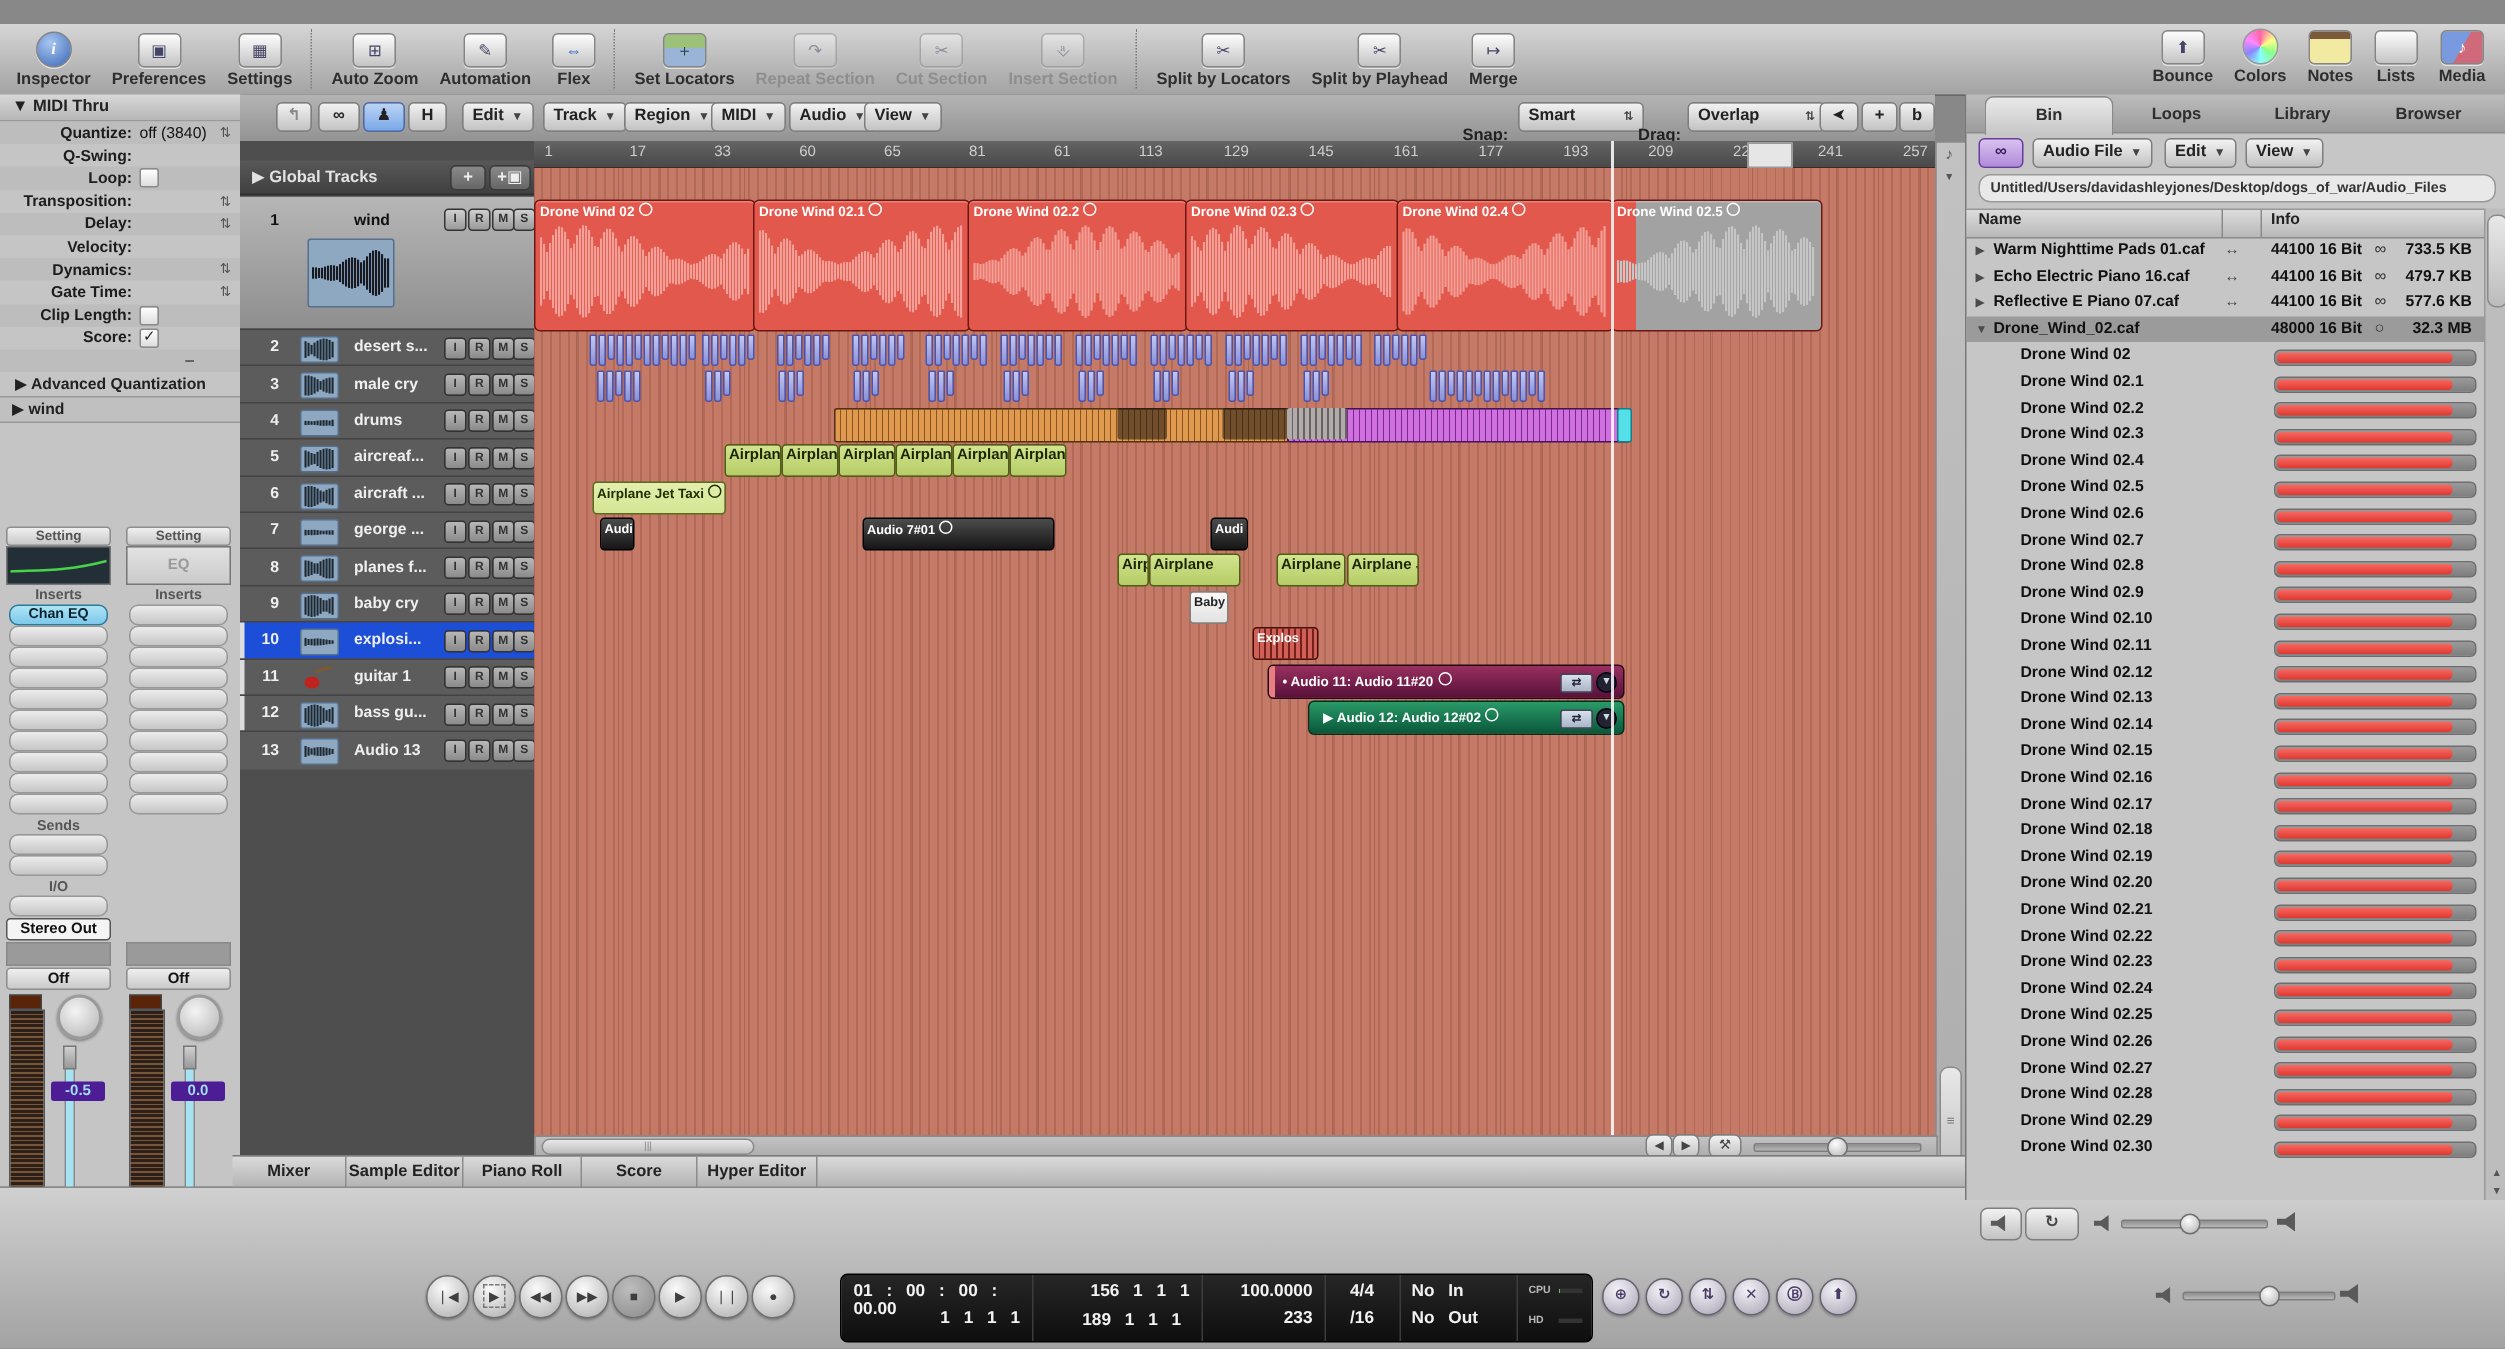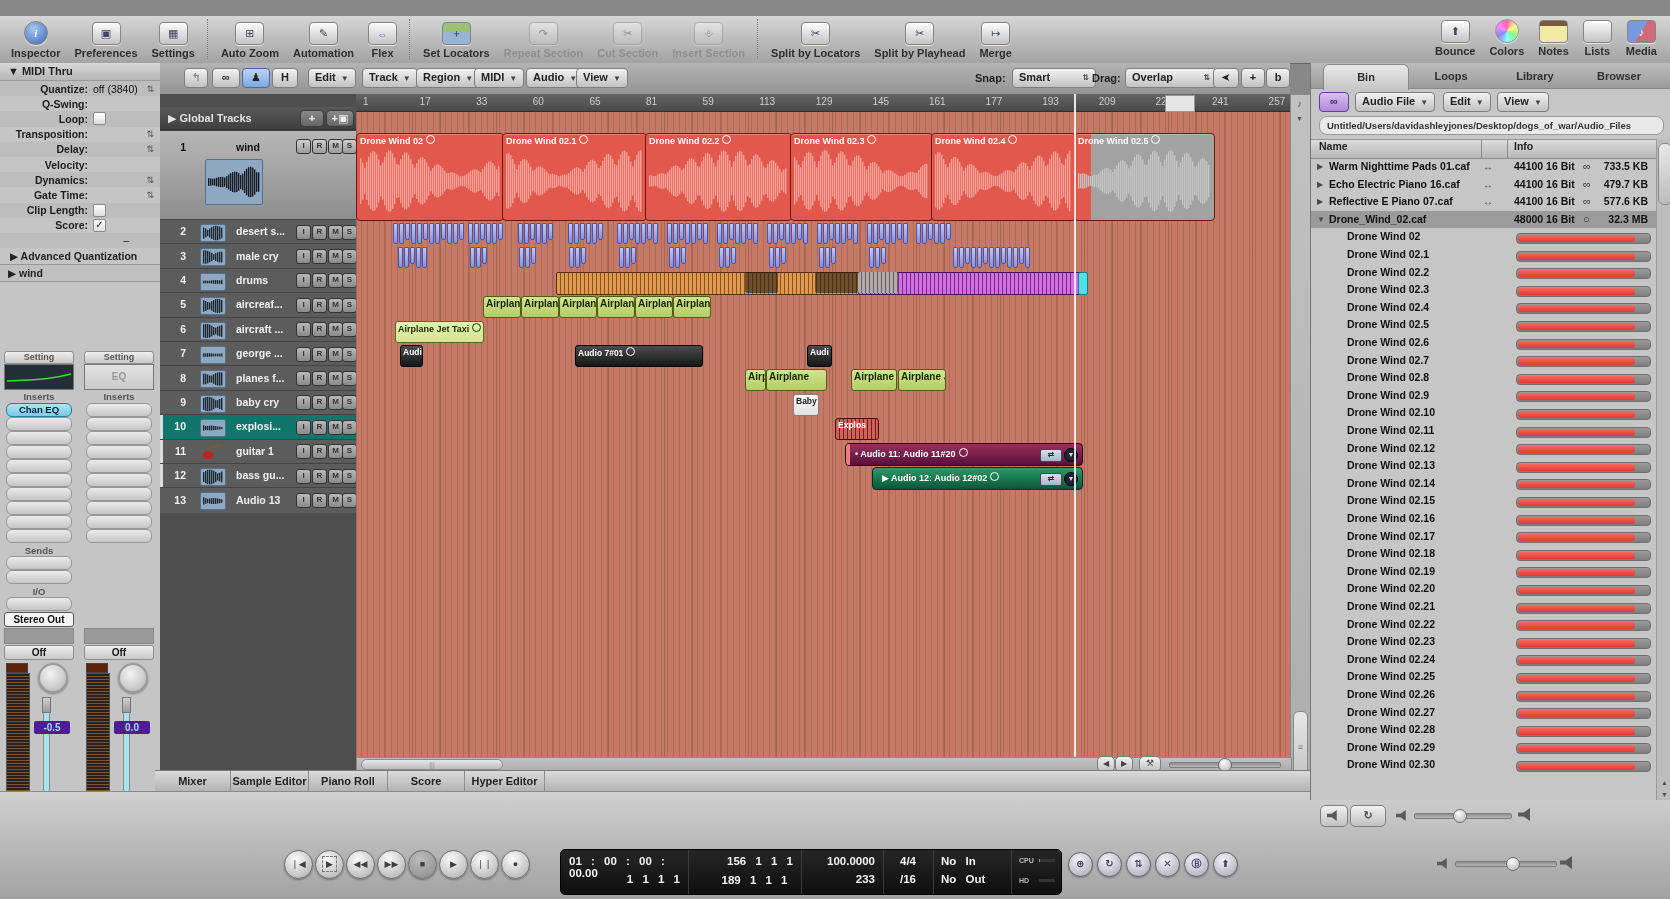--- a/index.html
+++ b/index.html
@@ -47,21 +47,21 @@
   .pill{position:absolute;height:14px;border-radius:4px;text-align:center;font-size:10.5px;font-weight:bold;line-height:14px;}
   .eqthumb{position:absolute;border:1px solid #777;}
   
   #menubar{left:160px;top:63px;width:1130px;height:31px;background:linear-gradient(#b4b4b4,#939393);border-bottom:1px solid #5a5a5a;}
   .mbtn{position:absolute;top:5px;height:18px;border:1px solid #7e7e7e;border-radius:4px;background:linear-gradient(#f2f2f2,#c2c2c2);
         font-size:11px;font-weight:bold;color:#222;text-align:center;line-height:17px;}
   .mbtn.blue{background:linear-gradient(#bcd4f4,#7aa8e8);border-color:#4a6aa8;}
   .menu{position:absolute;top:5px;height:18px;border:1px solid #7e7e7e;border-radius:4px;background:linear-gradient(#f2f2f2,#c2c2c2);
         font-size:11px;font-weight:bold;padding:0 6px;line-height:17px;}
   .menu .car{font-size:8px;color:#444;margin-left:5px;}
-  .snaplab{position:absolute;top:9px;font-size:11px;font-weight:bold;color:#222;}
+  .snaplab{position:absolute;top:21px;font-size:11px;font-weight:bold;color:#222;}
   
   #trackpanel{left:160px;top:94px;width:196px;height:676px;background:#4e4e4e;overflow:hidden;}
   #gtracks{position:absolute;left:0;top:13px;width:196px;height:22px;background:linear-gradient(#585858,#404040);border-bottom:1px solid #2e2e2e;color:#e2e2e2;font-size:11px;font-weight:bold;line-height:22px;}
   .gbtn{position:absolute;top:3px;height:15px;border-radius:4px;background:linear-gradient(#8a8a8a,#666);border:1px solid #3a3a3a;color:#eee;font-size:11px;font-weight:bold;text-align:center;line-height:14px;}
   .trk{position:absolute;left:0;width:196px;border-top:1px solid #434343;color:#efefef;font-size:10.5px;font-weight:bold;}
   .trk .num{position:absolute;width:26px;text-align:right;}
   .trk .nm{position:absolute;left:76px;white-space:nowrap;overflow:hidden;max-width:58px;}
   .irms{position:absolute;width:13px;height:13px;border-radius:3px;border:1px solid #333;background:linear-gradient(#cfcfcf,#9a9a9a);color:#333;font-size:8px;font-weight:bold;text-align:center;line-height:12px;}
   .thumbwave{position:absolute;background:#8fa8c2;border:1px solid #55708c;border-radius:2px;overflow:hidden;}
   
@@ -583,21 +583,21 @@
               <rect x="18" y="3.0" width="1.4" height="10.0" fill="#1d2830"></rect>
               <rect x="20" y="2.1" width="1.4" height="11.7" fill="#1d2830"></rect>
             </svg>
           </span>
           <span class="nm" style="top: 5.2px;">baby cry</span>
           <span class="irms" style="left: 136px; top: 4.7px; background: linear-gradient(rgb(184, 184, 184), rgb(138, 138, 138));">I</span>
           <span class="irms" style="left: 152px; top: 4.7px; background: linear-gradient(rgb(184, 184, 184), rgb(138, 138, 138));">R</span>
           <span class="irms" style="left: 168px; top: 4.7px; background: linear-gradient(rgb(184, 184, 184), rgb(138, 138, 138));">M</span>
           <span class="irms" style="left: 182px; top: 4.7px; background: linear-gradient(rgb(184, 184, 184), rgb(138, 138, 138));">S</span>
         </div>
-        <div class="trk" style="top: 320.2px; height: 24.4px; background: #0f766e; color: rgb(239, 239, 239);">
+        <div class="trk" style="top: 320.2px; height: 24.4px; background: #1d4ed8; color: rgb(239, 239, 239);">
           <div style="position: absolute; left: 0px; top: 0px; width: 3px; height: 100%; background: rgb(221, 221, 221);"></div>
           <span class="num" style="left: 0px; top: 5.2px;">10</span>
           <span class="thumbwave" style="left: 40px; top: 4px; width: 24px; height: 16px;">
             <svg width="24" height="16" xmlns="http://www.w3.org/2000/svg">
               <rect x="2" y="5.3" width="1.4" height="5.3" fill="#1d2830"></rect>
               <rect x="4" y="6.0" width="1.4" height="4.0" fill="#1d2830"></rect>
               <rect x="6" y="5.9" width="1.4" height="4.3" fill="#1d2830"></rect>
               <rect x="8" y="5.7" width="1.4" height="4.7" fill="#1d2830"></rect>
               <rect x="10" y="5.6" width="1.4" height="4.7" fill="#1d2830"></rect>
               <rect x="12" y="5.8" width="1.4" height="4.4" fill="#1d2830"></rect>
@@ -678,21 +678,21 @@
 
   <div class="abs" id="canvas">
     <div class="thicklines"></div>
     <div id="ruler">
         <span class="tick" style="left: 7px;">1</span>
         <span class="tick" style="left: 63.6px;">17</span>
         <span class="tick" style="left: 120.2px;">33</span>
         <span class="tick" style="left: 176.8px;">60</span>
         <span class="tick" style="left: 233.4px;">65</span>
         <span class="tick" style="left: 290px;">81</span>
-        <span class="tick" style="left: 346.6px;">59</span>
+        <span class="tick" style="left: 346.6px;">61</span>
         <span class="tick" style="left: 403.2px;">113</span>
         <span class="tick" style="left: 459.8px;">129</span>
         <span class="tick" style="left: 516.4px;">145</span>
         <span class="tick" style="left: 573px;">161</span>
         <span class="tick" style="left: 629.6px;">177</span>
         <span class="tick" style="left: 686.2px;">193</span>
         <span class="tick" style="left: 742.8px;">209</span>
         <span class="tick" style="left: 799.4px;">225</span>
         <span class="tick" style="left: 856px;">241</span>
         <span class="tick" style="left: 912.6px;">257</span>

